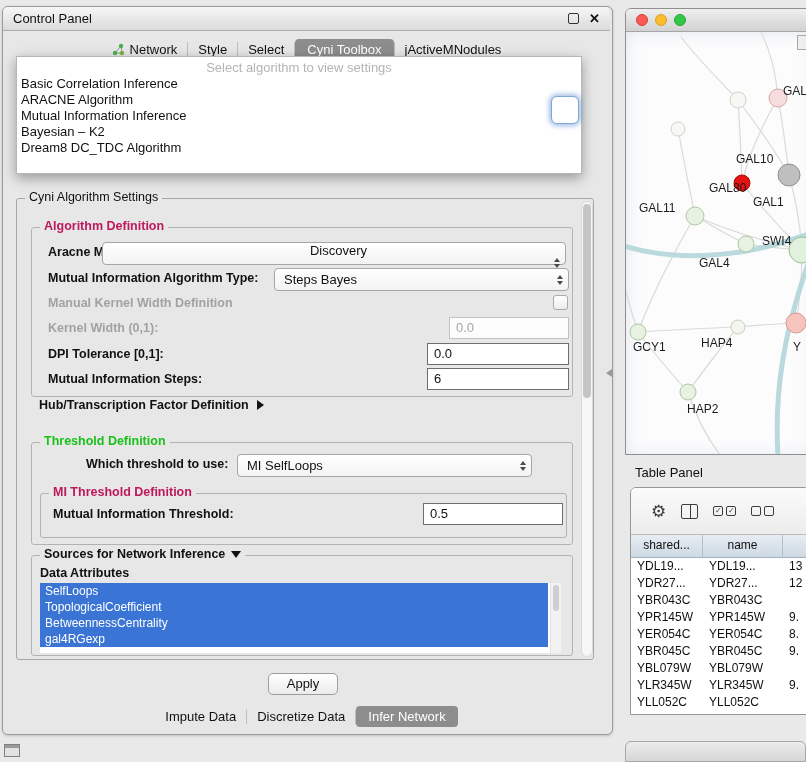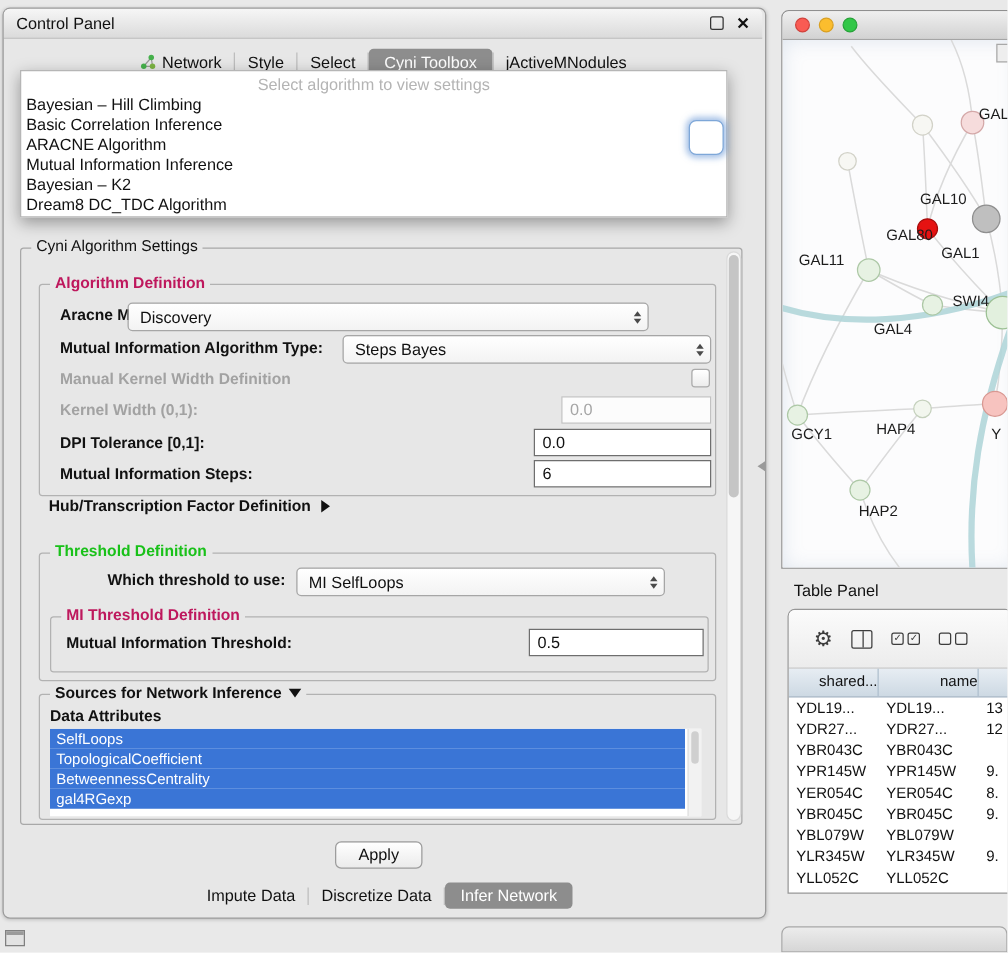--- a/index.html
+++ b/index.html
@@ -103,21 +103,21 @@
   .table-toolbar{height:46px;background:linear-gradient(#fbfbfb,#ececec);border-bottom:1px solid #bdbdbd;
     display:flex;align-items:center;padding-left:20px;gap:15px;flex:none;}
   .gear{font-size:17px;color:#3c3c3c;line-height:1;}
   .cols-icon{width:15px;height:13px;border:1.5px solid #3c3c3c;border-radius:2px;position:relative;}
   .cols-icon div{position:absolute;left:50%;top:0;width:1.5px;height:100%;background:#3c3c3c;}
   .pair{display:flex;gap:3px;}
   .chk{width:10px;height:10px;border:1.2px solid #3c3c3c;border-radius:2px;font-size:8px;line-height:8px;
     text-align:center;color:#3c3c3c;box-sizing:border-box;}
   .thead{display:flex;height:22px;background:linear-gradient(#e7edf3,#cdd9e3);border-bottom:1px solid #9fb0c0;
     flex:none;font-size:12px;}
-  .th{line-height:21px;text-align:right;border-right:1px solid #aebfcd;box-sizing:border-box;
+  .th{line-height:21px;text-align:center;border-right:1px solid #aebfcd;box-sizing:border-box;
     overflow:hidden;white-space:nowrap;}
   .w1{width:72px;flex:none;}.w2{width:80px;flex:none;}.w3{width:48px;flex:none;}
   .trow{display:flex;height:17px;font-size:12px;flex:none;}
   .td{line-height:17px;box-sizing:border-box;overflow:hidden;white-space:nowrap;padding-left:6px;}
   .bottom-strip{position:absolute;left:625px;top:741px;width:181px;height:21px;
     background:linear-gradient(#ececec,#d6d6d6);border:1px solid #a8a8a8;border-radius:6px 6px 0 0;box-sizing:border-box;}
 </style>
 </head>
 <body>
 
@@ -155,41 +155,40 @@
       <span>Cyni Toolbox</span>
     </div>
     <div class="tab-sep"></div>
     <div class="tab">
       <span>jActiveMNodules</span>
     </div>
   </div>
 
   <div class="popup">
     <div class="popup-header">Select algorithm to view settings</div>
-    <div class="popup-item">Bayesian – Hill Climbing</div>
     <div class="popup-item">Basic Correlation Inference</div>
     <div class="popup-item bold">ARACNE Algorithm</div>
     <div class="popup-item">Mutual Information Inference</div>
     <div class="popup-item">Bayesian – K2</div>
     <div class="popup-item">Dream8 DC_TDC Algorithm</div>
   </div>
   <div class="spinner-field"></div>
 
   <div class="group" style="left:16px;top:198px;width:578px;height:462px;">
     <span class="gt">Cyni Algorithm Settings</span>
 
     <div class="vscroll" style="left:564px;top:2px;width:12px;height:456px;">
       <div class="vthumb" style="height:194px;"></div>
     </div>
 
     <div class="group" style="left:14px;top:28px;width:542px;height:170px;border-color:#b2b2b2;">
       <span class="gt blue">Algorithm Definition</span>
 
       <span class="lbl" style="left:16px;top:17px;">Aracne Mode:</span>
-      <div class="combo" style="left:70px;top:14px;width:417px;">
+      <div class="combo" style="left:70px;top:14px;width:464px;flex-direction:column;">
         <span>Discovery</span>
         <span class="stepper">
             <i class="tri-up"></i>
             <i class="tri-dn"></i>
           </span>
       </div>
 
       <span class="lbl" style="left:16px;top:43px;">Mutual Information Algorithm Type:</span>
       <div class="combo" style="left:242px;top:40px;width:295px;">
         <span>Steps Bayes</span>

